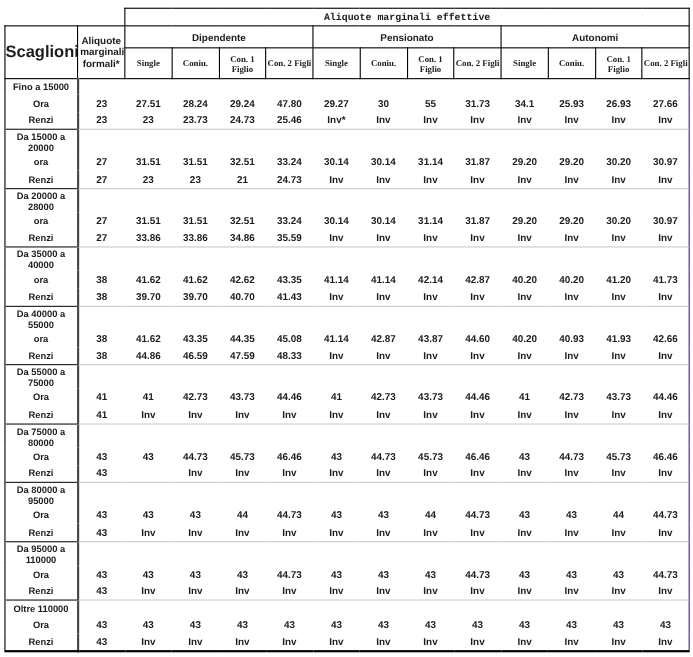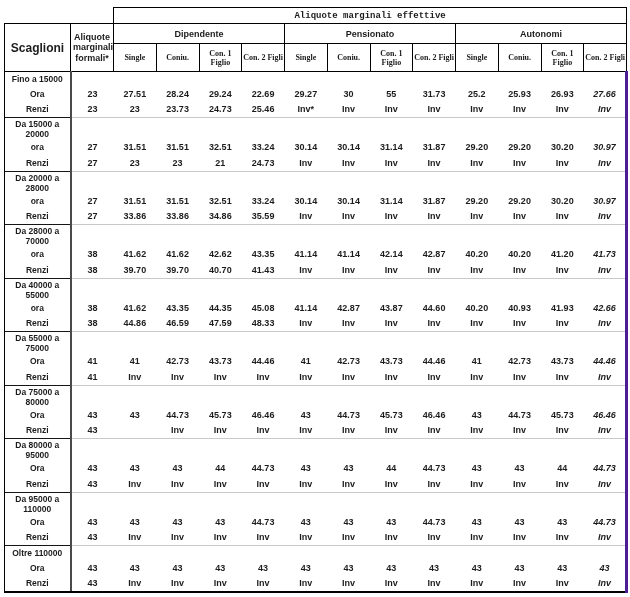--- a/index.html
+++ b/index.html
@@ -28,21 +28,21 @@
   
   th.blank { border: none; background: #fff; }
   th.title {
     border: 1px solid #000;
     font-size: 9px;
     height: 16px;
     font-family: Liberation Mono, monospace;
   }
   th.hcell { border: 1px solid #000; font-size: 9px; }
   tr.group-row th { height: 20px; }
-  th.scagh { font-size: 12px; }
+  th.scagh { font-size: 15px; }
   th.formh { font-size: 9px; line-height: 10.5px; padding: 1px 2px; }
   th.sub {
     height: 28px;
     font-size: 8px;
     line-height: 9px;
     padding: 1px 0;
     font-family: Liberation Serif, serif;
   }
   
   td { font-size: 9px; }
@@ -53,21 +53,21 @@
   td.slabel {
     border-top: 1px solid #161616;
     height: 14px;
     line-height: 10px;
     padding: 1px 1px 0 1px;
     font-size: 8.5px;
   }
   td.sheadcell { border-top: 1px solid #c9c9c9; }
   td.rname { height: 16px; font-size: 8.5px; }
   td.val { height: 16px; }
-  tbody td:last-child { border-right: 3px solid #4c1d95; font-style: italic; }
+  tbody td:last-child { border-right: 1px solid #4c1d95; }
   tbody tr:last-child td { border-bottom: 2px solid #000; }
 </style>
 </head>
 <body>
 
 <table>
   <colgroup>
     <col style="width:66px">
     <col style="width:43px">
     <col style="width:42.75px">
@@ -126,26 +126,26 @@
         <td class="sheadcell"></td>
         <td class="sheadcell"></td>
         <td class="sheadcell"></td>
       </tr>
       <tr>
         <td class="scag rname">Ora</td>
         <td class="val">23</td>
         <td class="val">27.51</td>
         <td class="val">28.24</td>
         <td class="val">29.24</td>
-        <td class="val">22.69</td>
+        <td class="val">47.80</td>
         <td class="val">29.27</td>
         <td class="val">30</td>
         <td class="val">55</td>
         <td class="val">31.73</td>
-        <td class="val">25.2</td>
+        <td class="val">34.1</td>
         <td class="val">25.93</td>
         <td class="val">26.93</td>
         <td class="val">27.66</td>
       </tr>
       <tr>
         <td class="scag rname">Renzi</td>
         <td class="val">23</td>
         <td class="val">23</td>
         <td class="val">23.73</td>
         <td class="val">24.73</td>
@@ -249,21 +249,21 @@
         <td class="val">Inv</td>
         <td class="val">Inv</td>
         <td class="val">Inv</td>
         <td class="val">Inv</td>
         <td class="val">Inv</td>
         <td class="val">Inv</td>
         <td class="val">Inv</td>
         <td class="val">Inv</td>
       </tr>
       <tr>
-        <td class="scag slabel">Da 28000 a 70000</td>
+        <td class="scag slabel">Da 35000 a 40000</td>
         <td class="sheadcell"></td>
         <td class="sheadcell"></td>
         <td class="sheadcell"></td>
         <td class="sheadcell"></td>
         <td class="sheadcell"></td>
         <td class="sheadcell"></td>
         <td class="sheadcell"></td>
         <td class="sheadcell"></td>
         <td class="sheadcell"></td>
         <td class="sheadcell"></td>

